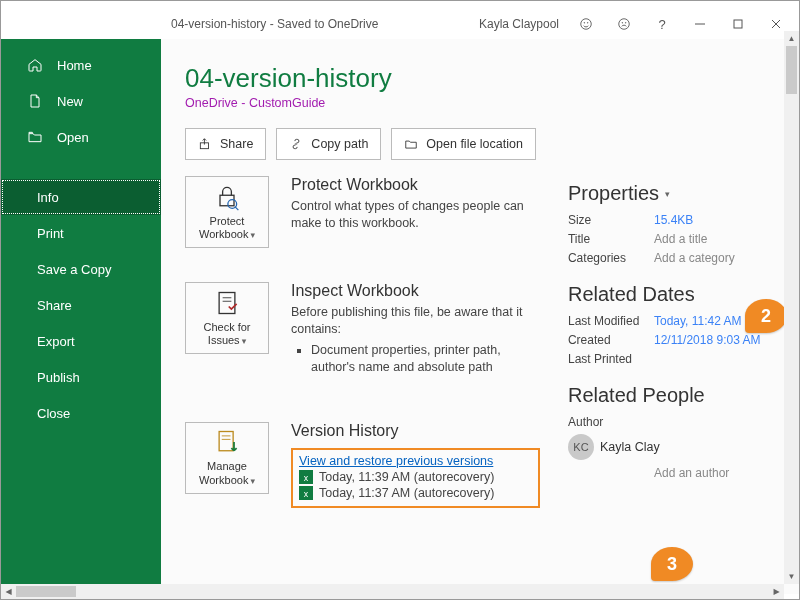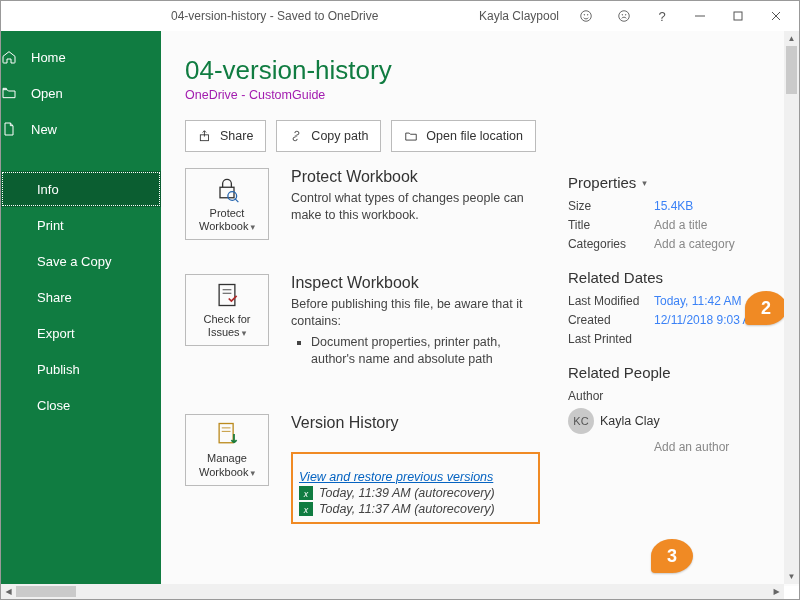--- a/index.html
+++ b/index.html
@@ -1,31 +1,31 @@
 <!DOCTYPE html>
 <html><head>
 <meta charset="utf-8">
 <style>
   * { box-sizing: border-box; margin: 0; padding: 0; font-family: "Segoe UI", Arial, sans-serif; }
   body { width: 800px; height: 600px; overflow: hidden; background: #fff; border: 1px solid #999; position: relative; }
 
   
-  .titlebar { height: 30px; background: #fff; display: flex; align-items: center; padding: 0 4px 0 170px; position: relative; }
+  .titlebar { height: 30px; background: #fff; display: flex; align-items: center; padding: 0 4px 0 170px; position: relative; margin-top: 8px; }
   .title-text { font-size: 12px; color: #555; white-space: nowrap; }
   .title-user { margin-left: auto; font-size: 12px; color: #555; margin-right: 8px; }
   .title-controls { display: flex; }
   .title-btn { width: 38px; height: 28px; display: flex; align-items: center; justify-content: center; color: #555; font-size: 14px; cursor: pointer; }
   .title-btn svg { width: 14px; height: 14px; }
 
   
   .layout { display: flex; height: 555px; }
 
   
   .sidebar { width: 160px; background: #107c41; color: #fff; display: flex; flex-direction: column; padding-top: 8px; }
-  .nav-item { display: flex; align-items: center; height: 36px; padding: 0 0; font-size: 13px; cursor: pointer; gap: 12px; }
+  .nav-item { display: flex; align-items: center; height: 36px; padding: 0 26px; font-size: 13px; cursor: pointer; gap: 12px; }
   .nav-item.top { gap: 14px; }
   .nav-gap { height: 24px; }
   .nav-item.info { padding-left: 36px; }
   .nav-item.active { background: #0b5e31; outline: 1px dotted #fff; outline-offset: -2px; }
   .nav-icon { width: 16px; display: flex; justify-content: center; }
   .nav-icon svg { stroke: #fff; fill: none; stroke-width: 1.5; }
 
   
   .content { flex: 1; background: #fbfbfb; display: flex; flex-direction: column; position: relative; overflow: hidden; }
   .content-inner { padding: 18px 24px 0 24px; height: 100%; overflow: hidden; position: relative; }
@@ -44,27 +44,27 @@
   .card-row { display: flex; gap: 22px; margin-bottom: 34px; align-items: flex-start; }
   .card-btn { width: 84px; height: 72px; border: 1px solid #bbb; display: flex; flex-direction: column; align-items: center; justify-content: center; font-size: 11px; color: #333; gap: 4px; cursor: pointer; text-align: center; line-height: 1.2; }
   .card-btn svg { width: 28px; height: 28px; }
   .card-content { flex: 1; font-size: 12.5px; color: #444; }
   .card-content h3 { font-size: 16px; color: #333; font-weight: 400; margin-bottom: 4px; }
   .card-content p { line-height: 1.35; }
   .card-content ul { margin: 4px 0 12px 10px; padding-left: 10px; }
   .card-content ul li { list-style: square; line-height: 1.35; }
 
   
-  .vh-box { border: 2px solid #f08a24; padding: 16px 6px 6px 6px; margin-top: 20px; position: relative; font-style: italic; }
+  .vh-box { border: 2px solid #f08a24; padding: 4px 6px 6px 6px; margin-top: 8px; position: relative; }
   .vh-link { color: #0563c1; text-decoration: underline; font-size: 12.5px; cursor: pointer; display: inline-block; }
   .vh-item { display: flex; align-items: center; gap: 6px; font-size: 12.5px; color: #444; margin-top: 2px; }
   .xlicon { width: 14px; height: 14px; }
 
   
-  .props-col h4 { font-size: 15px; color: #333; font-weight: 400; margin: 6px 0 8px 0; display: flex; align-items: center; gap: 4px; }
+  .props-col h4 { font-size: 20px; color: #333; font-weight: 400; margin: 6px 0 8px 0; display: flex; align-items: center; gap: 4px; }
   .prop-row { display: flex; font-size: 12px; margin-bottom: 5px; }
   .prop-label { width: 86px; color: #444; }
   .prop-value { color: #3b82f6; }
   .prop-value.placeholder { color: #888; }
   .avatar { width: 26px; height: 26px; border-radius: 50%; background: #c9c9c9; color: #555; font-size: 11px; display: flex; align-items: center; justify-content: center; margin-right: 6px; }
   .author-row { display: flex; align-items: center; font-size: 12.5px; color: #333; margin-top: 4px; }
 
   
   .callout { position: absolute; width: 42px; height: 34px; background: #f08a24; color: #fff; border-radius: 50% 50% 50% 4px; display: flex; align-items: center; justify-content: center; font-size: 18px; font-weight: 600; box-shadow: 0 1px 2px rgba(0,0,0,.2); }
   .callout.c2 { top: 260px; right: 12px; }
@@ -131,34 +131,34 @@
       <span class="nav-icon">
           <svg viewBox="0 0 24 24">
             <path d="M3 11l9-7 9 7v9a1 1 0 0 1-1 1h-5v-6h-6v6H4a1 1 0 0 1-1-1z"></path>
           </svg>
         </span>
       <span>Home</span>
     </div>
     <div class="nav-item top">
       <span class="nav-icon">
           <svg viewBox="0 0 24 24">
+            <path d="M6 3h8l4 4v14H6z"></path>
+            <path d="M14 3v4h4"></path>
+          </svg>
+        </span>
+      <span>New</span>
+    </div>
+    <div class="nav-item top">
+      <span class="nav-icon">
+          <svg viewBox="0 0 24 24">
             <path d="M3 7h6l2 2h10v10H3z"></path>
             <path d="M3 7v-2h5l1 2"></path>
           </svg>
         </span>
       <span>Open</span>
-    </div>
-    <div class="nav-item top">
-      <span class="nav-icon">
-          <svg viewBox="0 0 24 24">
-            <path d="M6 3h8l4 4v14H6z"></path>
-            <path d="M14 3v4h4"></path>
-          </svg>
-        </span>
-      <span>New</span>
     </div>
     <div class="nav-gap"></div>
     <div class="nav-item info active">
         <span>Info</span>
       </div>
     <div class="nav-item info">
         <span>Print</span>
       </div>
     <div class="nav-item info">
         <span>Save a Copy</span>

